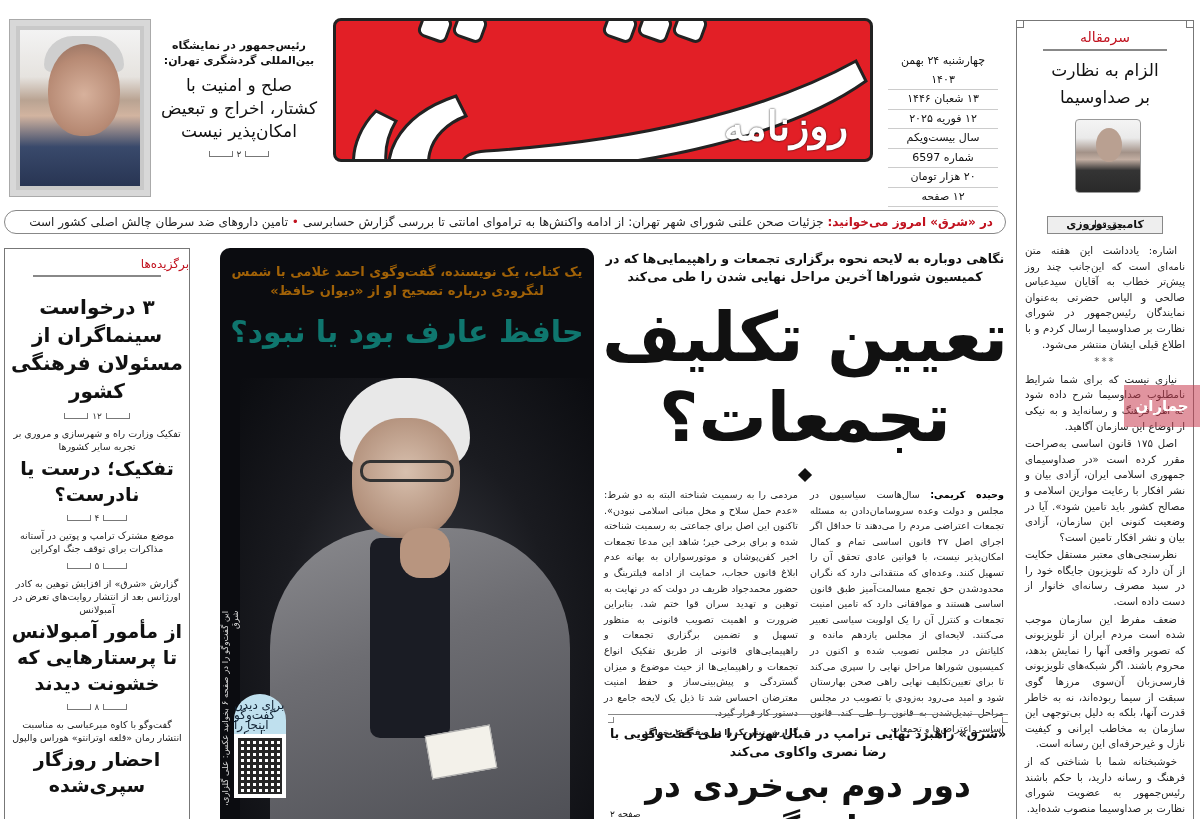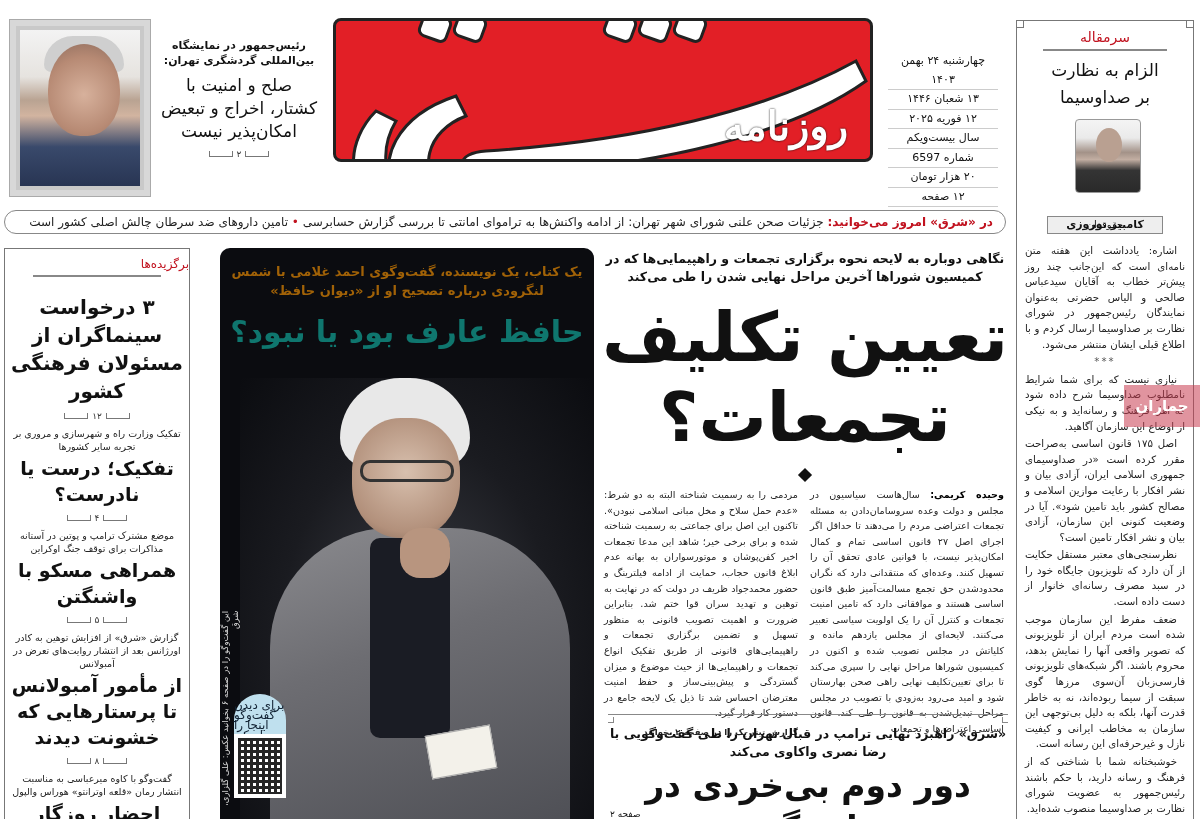--- a/index.html
+++ b/index.html
@@ -195,21 +195,20 @@
       <div class="head xl">۳ درخواست سینماگران از مسئولان فرهنگی کشور</div>
       <div class="page-tag">۱۲</div>
     </div>
     <div class="sel-item">
       <div class="kicker">تفکیک وزارت راه و شهرسازی و مروری بر تجربه سایر کشورها</div>
       <div class="head">تفکیک؛ درست یا نادرست؟</div>
       <div class="page-tag">۴</div>
     </div>
     <div class="sel-item">
       <div class="kicker">موضع مشترک ترامپ و پوتین در آستانه مذاکرات برای توقف جنگ اوکراین</div>
-      <div class="head">همراهی مسکو با واشنگتن</div>
       <div class="page-tag">۵</div>
     </div>
     <div class="sel-item">
       <div class="kicker">گزارش «شرق» از افزایش توهین به کادر اورژانس بعد از انتشار روایت‌های تعرض در آمبولانس</div>
       <div class="head">از مأمور آمبولانس تا پرستارهایی که خشونت دیدند</div>
       <div class="page-tag">۸</div>
     </div>
     <div class="sel-item">
       <div class="kicker">گفت‌وگو با کاوه میرعباسی به مناسبت انتشار رمان «قلعه اوترانتو» هوراس والپول</div>
       <div class="head">احضار روزگار سپری‌شده</div>

